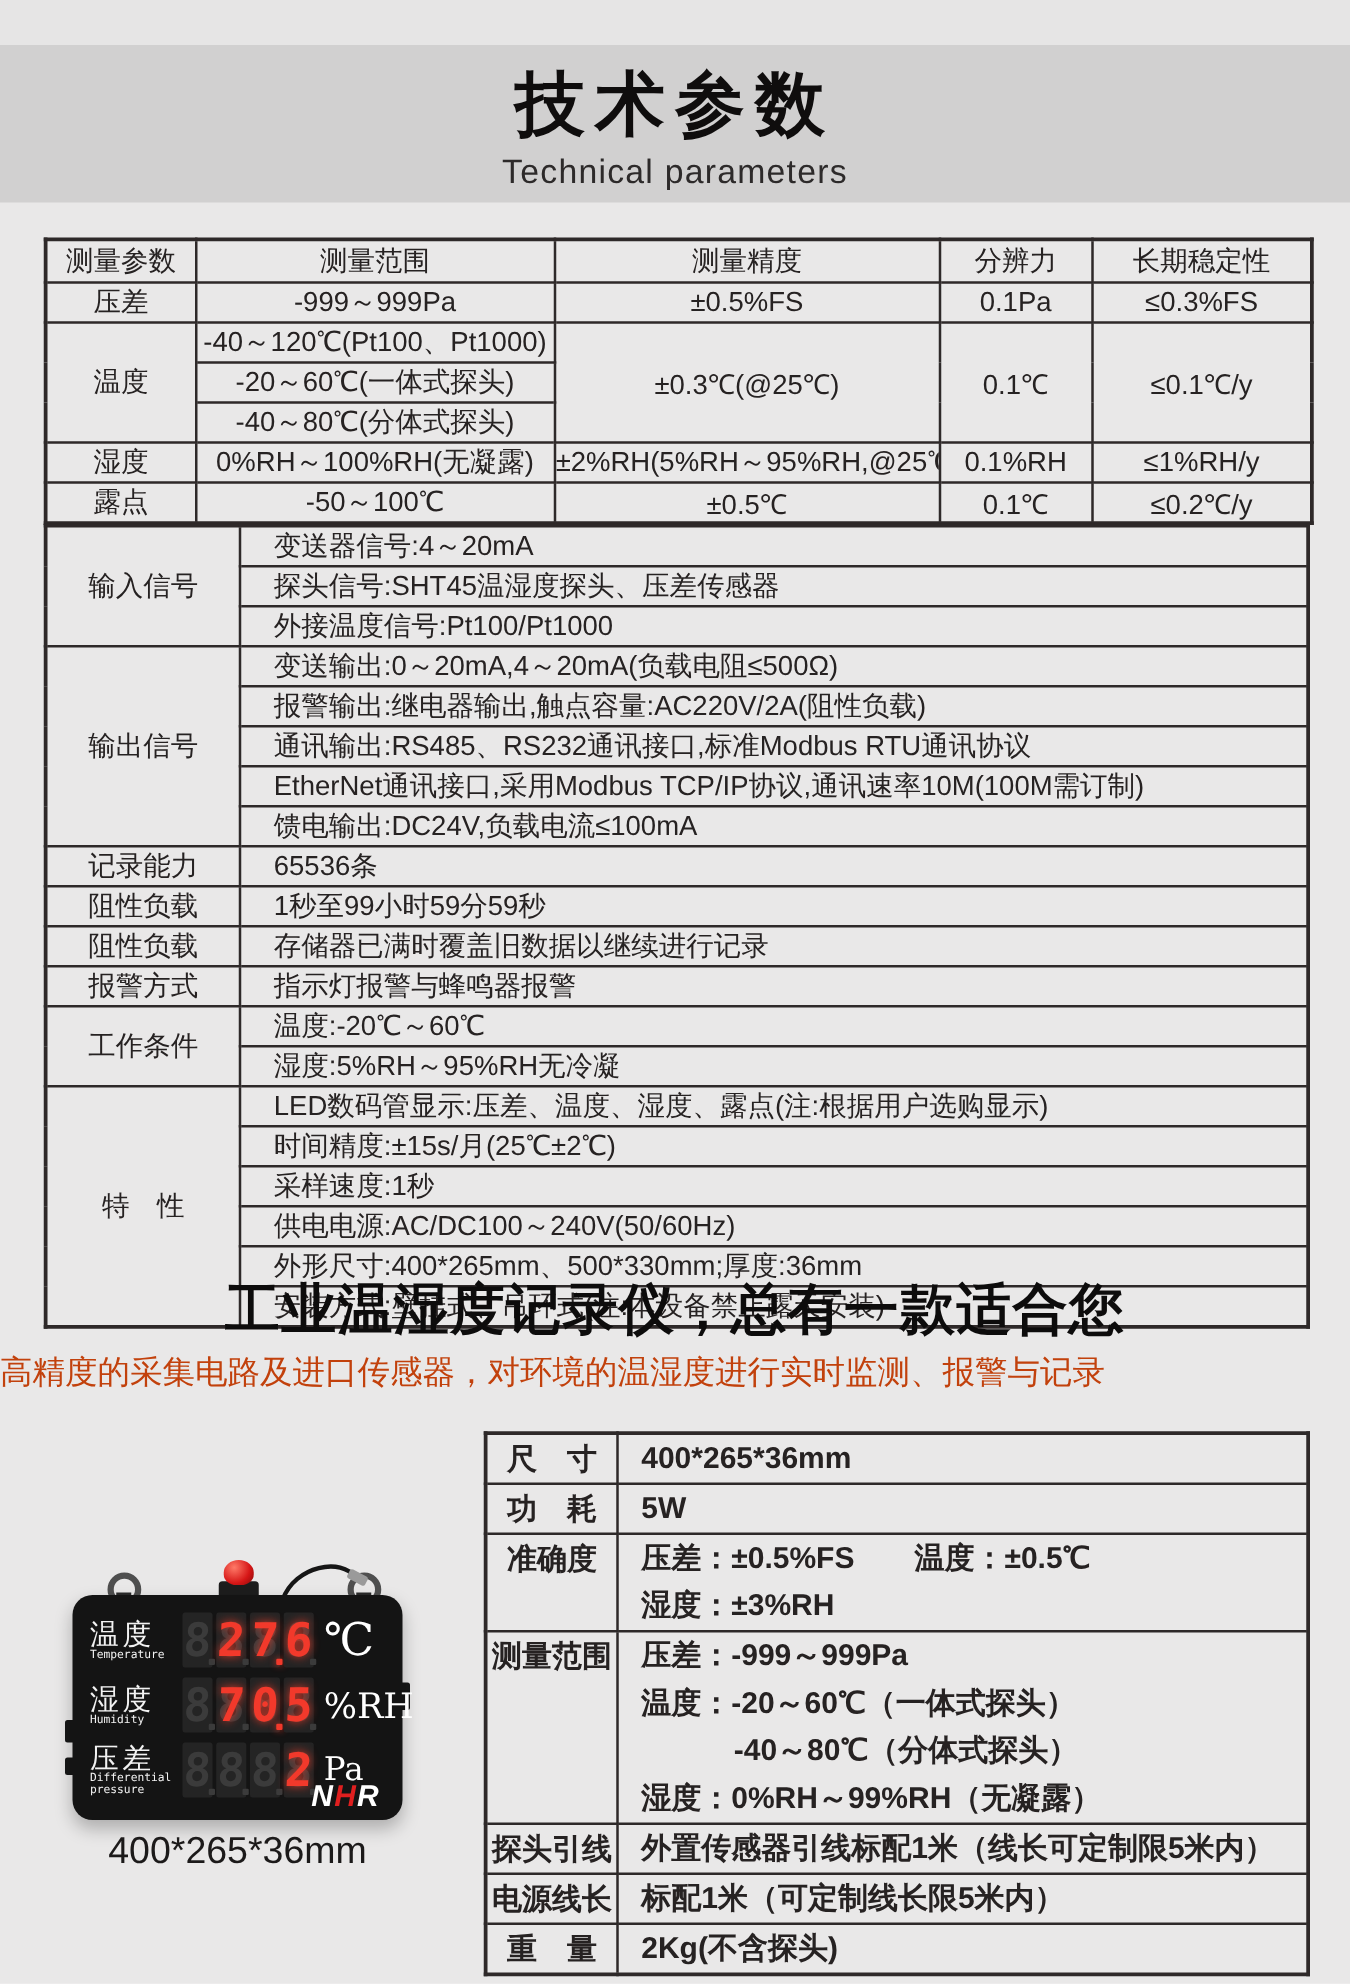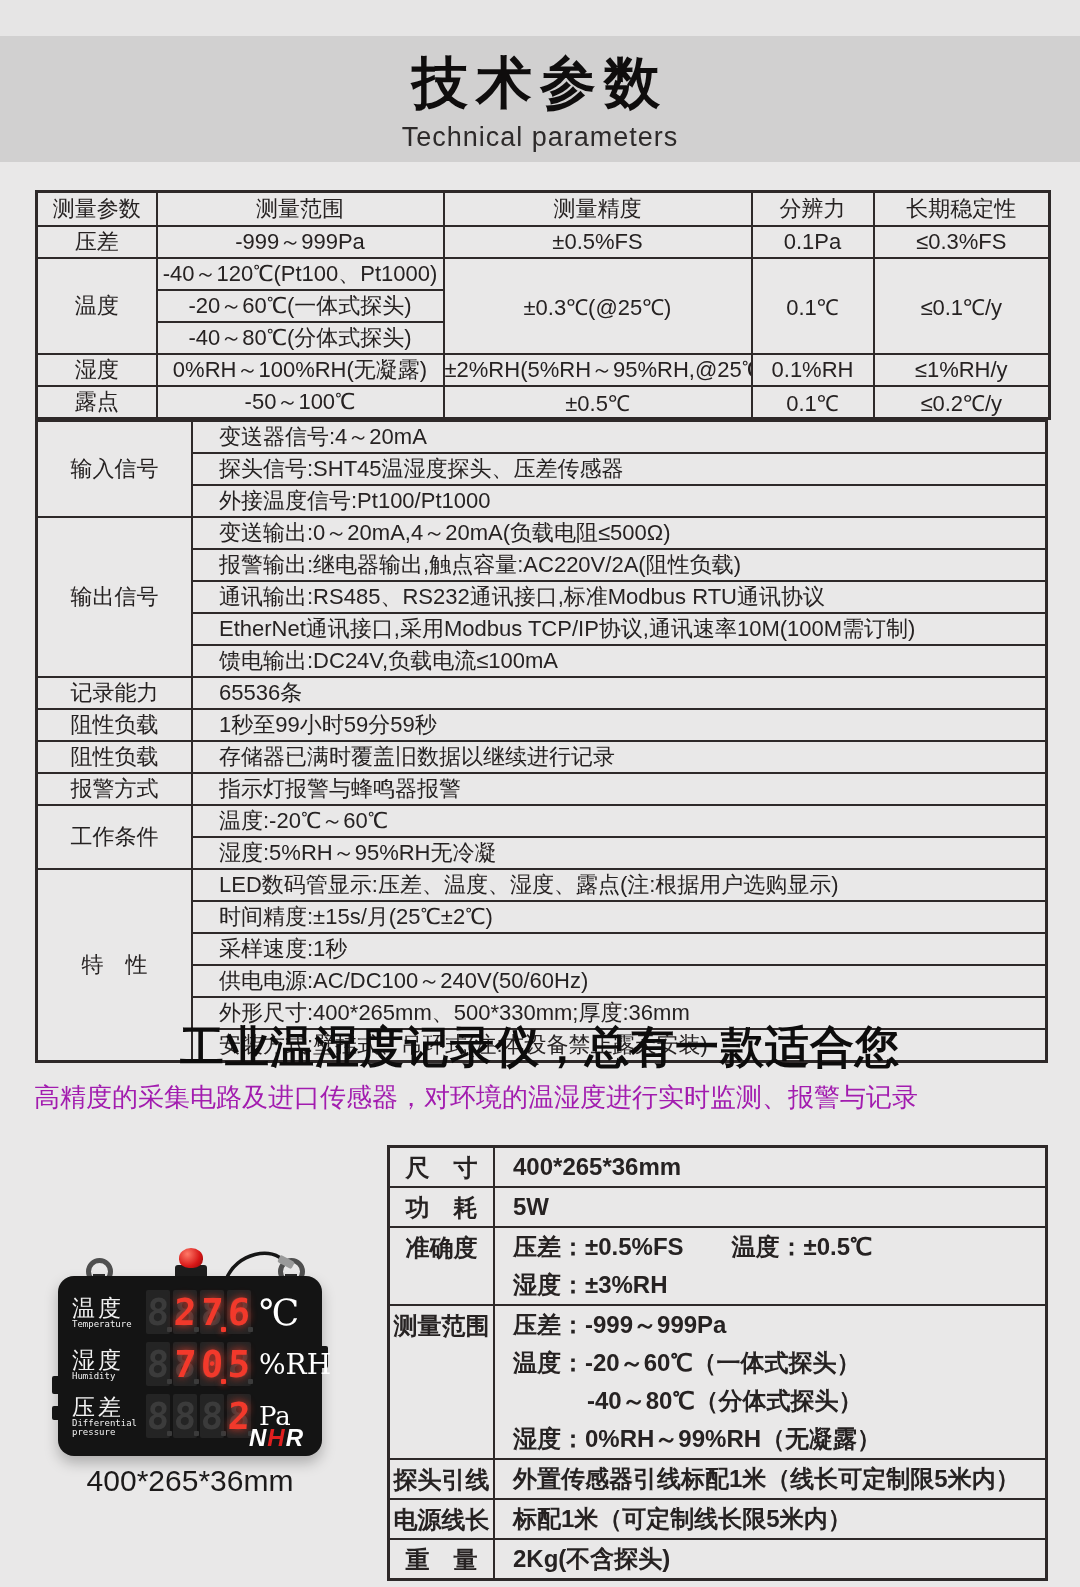--- a/index.html
+++ b/index.html
@@ -22,21 +22,21 @@
 
   
   .t2 { position:absolute; left:35px; top:419px; width:1013px; font-size:22px; border:3px solid #2e2929; }
   .t2 td { border:2px solid #2e2929; height:29px; padding:0; overflow:hidden; white-space:nowrap; }
   .t2 .lbl { width:153px; text-align:center; }
   .t2 .val { text-align:left; padding-left:26px; }
   .t2 .val.indent { }
 
   
   .promo-heading { position:absolute; top:1018px; left:0; width:1080px; text-align:center; font-size:44px; font-weight:bold; color:#0d0c0c; letter-spacing:1px; }
-  .promo-sub { position:absolute; top:1080px; left:0; width:952px; text-align:center; font-size:26px; font-weight:500; color:#a21caf; }
+  .promo-sub { position:absolute; top:1080px; left:0; width:952px; font-size:26px; font-weight:500; color:#c2410c; }
 
   
   .t3 { position:absolute; left:387px; top:1145px; width:661px; font-size:24px; font-weight:bold; border:3px solid #2e2929; }
   .t3 td { border:2px solid #2e2929; padding:0; vertical-align:top; overflow:hidden; }
   .t3 .lbl { width:103px; text-align:center; padding-top:3px; line-height:34px; white-space:nowrap; }
   .t3 .val { padding-left:18px; }
   .t3 .val div { line-height:38px; white-space:nowrap; }
   .t3 tr.r0 { height:38px; } .t3 tr.r1 { height:37px; } .t3 tr.r2 { height:74px; }
   .t3 tr.r3 { height:152px; } .t3 tr.r4 { height:36px; } .t3 tr.r5 { height:34px; } .t3 tr.r6 { height:35px; }
   .t3 .indent { padding-left:74px; }

